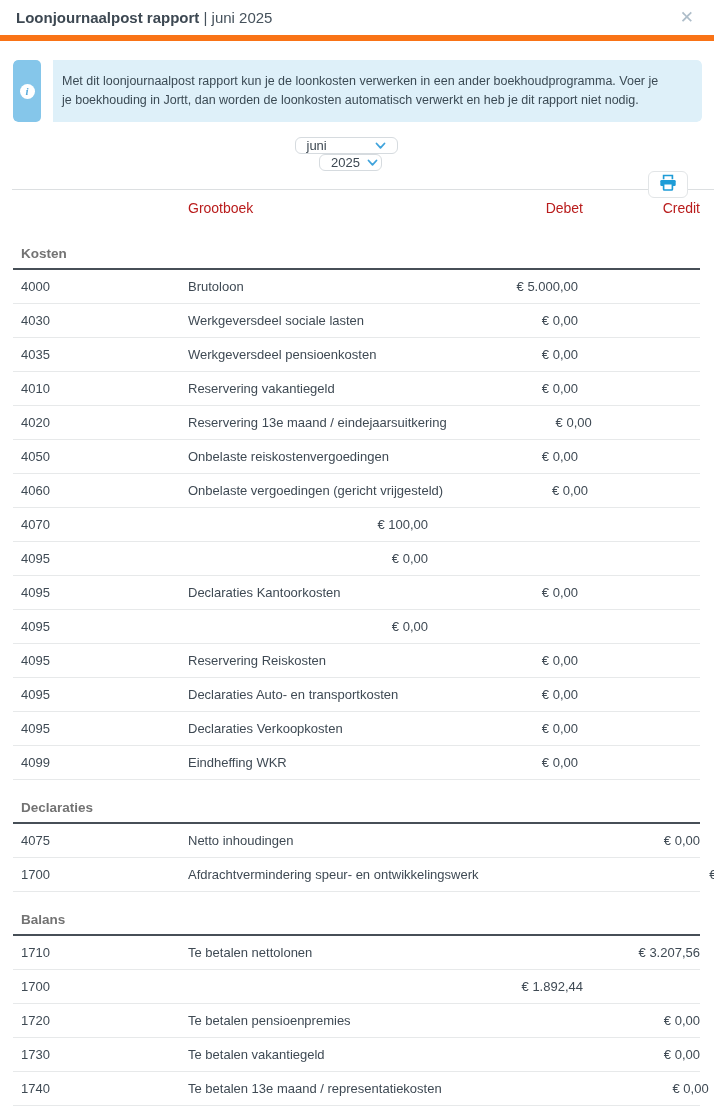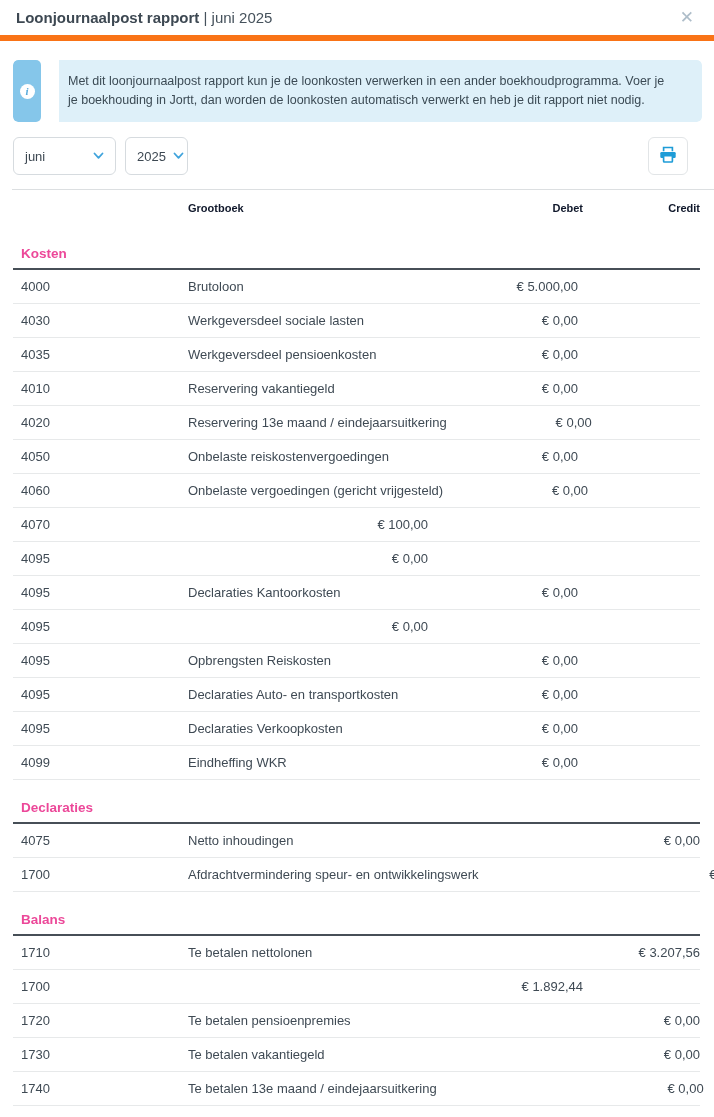--- a/index.html
+++ b/index.html
@@ -35,28 +35,28 @@
   }
   .info-circle {
     width: 15px; height: 15px; border-radius: 50%; background: #ffffff;
     display: flex; align-items: center; justify-content: center;
   }
   .info-i {
     font-family: "Liberation Serif", serif; font-weight: bold; font-style: italic;
     font-size: 11px; color: #58abdc; line-height: 1;
   }
   .info-body {
-    flex: 1; background: #def0f9; margin-left: 18px;
+    flex: 1; background: #def0f9; margin-left: 12px;
     border-radius: 0 5px 5px 0;
     display: flex; align-items: center; padding: 11px 16px 11px 9px;
   }
   .info-text { font-size: 12.5px; line-height: 19px; color: #3b4a54; max-width: 600px; }
 
   
-  .controls { display: flex; align-items: center; margin: 15px 26px 0 13px; height: 38px; }
+  .controls { display: flex; align-items: center; margin: 15px 26px 0 13px; height: 38px; flex-direction: column; }
   .combo {
     height: 38px; border: 1px solid #d6dbdf; border-radius: 6px; background: #fff;
     display: flex; align-items: center; padding: 0 11px; cursor: pointer;
     font-size: 13px; color: #3d4852;
   }
   .combo.month { width: 103px; margin-right: 9px; justify-content: space-between; }
   .combo.year  { width: 63px; }
   .combo .chev { margin-left: 7px; display: flex; }
   .print-btn {
     margin-left: auto; width: 40px; height: 38px; background: #fff;
@@ -64,26 +64,26 @@
     display: flex; align-items: center; justify-content: center;
   }
   .controls-divider { border: none; border-top: 1px solid #dcdfe1; margin: 14px 0 0 12px; }
 
   
   .table-wrap { margin: 0 14px 0 13px; }
   .grid-row {
     display: grid; grid-template-columns: 167px 1fr 150px 117px;
     align-items: center; padding-left: 8px;
   }
-  .thead { height: 36px; font-weight: bold; font-size: 11px; color: #0f172a; }
+  .thead { height: 36px; font-weight: normal; font-size: 14px; color: #b91c1c; }
   .thead .col-debet, .thead .col-credit { text-align: right; }
 
   .section { margin-top: 16px; }
   .section-title {
-    font-size: 13.5px; font-weight: bold; color: #ec4899;
+    font-size: 13.5px; font-weight: bold; color: #737373;
     padding: 4px 0 7px 8px; border-bottom: 2px solid #474f57;
   }
   .row { height: 34px; border-bottom: 1px solid #e7e9ea; font-size: 13px; color: #3f4a54; }
   .section:last-child .rows .row:last-child { border-bottom: none; }
   .cell.desc { white-space: nowrap; overflow: visible; }
   .cell.amt { text-align: right; white-space: nowrap; }
   .cell.debet { padding-right: 5px; }
 </style>
 </head>
 <body>
@@ -217,21 +217,21 @@
   </div>
 
   <div class="grid-row row">
     <span class="cell code">4095</span>
     <span class="cell amt debet">€ 0,00</span>
     <span class="cell amt credit"></span>
   </div>
 
   <div class="grid-row row">
     <span class="cell code">4095</span>
-    <span class="cell desc">Opbrengsten Reiskosten</span>
+    <span class="cell desc">Reservering Reiskosten</span>
     <span class="cell amt debet">€ 0,00</span>
     <span class="cell amt credit"></span>
   </div>
 
   <div class="grid-row row">
     <span class="cell code">4095</span>
     <span class="cell desc">Declaraties Auto- en transportkosten</span>
     <span class="cell amt debet">€ 0,00</span>
     <span class="cell amt credit"></span>
   </div>
@@ -296,21 +296,21 @@
 
   <div class="grid-row row">
     <span class="cell code">1730</span>
     <span class="cell desc">Te betalen vakantiegeld</span>
     <span class="cell amt debet"></span>
     <span class="cell amt credit">€ 0,00</span>
   </div>
 
   <div class="grid-row row">
     <span class="cell code">1740</span>
-    <span class="cell desc">Te betalen 13e maand / eindejaarsuitkering</span>
+    <span class="cell desc">Te betalen 13e maand / representatiekosten</span>
     <span class="cell amt debet"></span>
     <span class="cell amt credit">€ 0,00</span>
   </div>
 
   <div class="grid-row row">
     <span class="cell code">1750</span>
     <span class="cell desc">Te betalen loonbeslag</span>
     <span class="cell amt debet"></span>
     <span class="cell amt credit">€ 0,00</span>
   </div>

